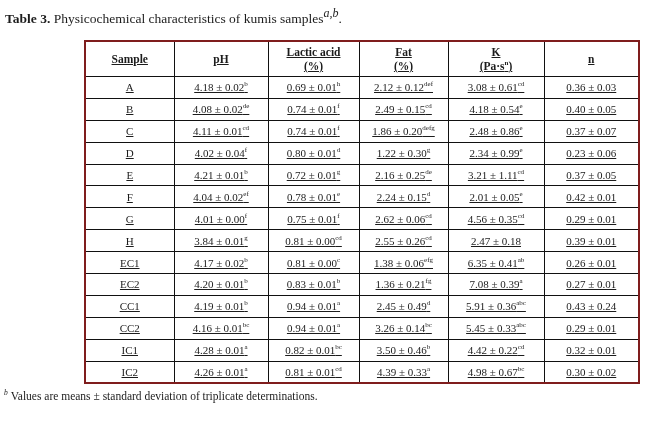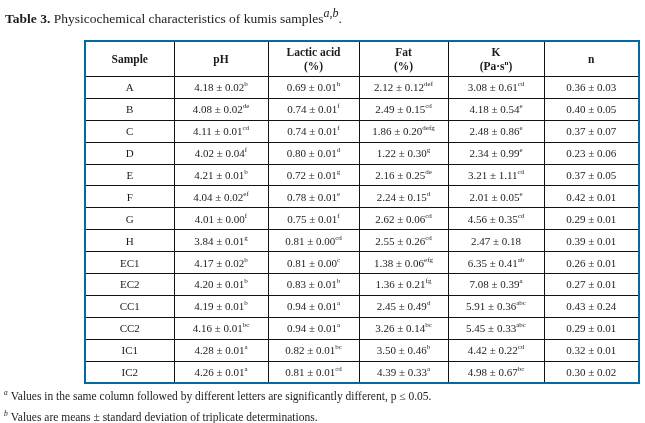--- a/index.html
+++ b/index.html
@@ -11,21 +11,22 @@
   .title{
     position:absolute;left:5px;top:6px;font-size:13.5px;white-space:nowrap;
   }
   .title b{font-weight:bold;}
   .title sup{font-size:12px;font-style:italic;}
   .tbl-wrap{
     position:absolute;left:84px;top:40px;
   }
   table{
     border-collapse:collapse;table-layout:fixed;
-    border:2px solid #0369a1;
+    border:2px solid #7f1d1d;
+    text-decoration:underline;
   }
   th,td{
     border:1px solid #111;text-align:center;vertical-align:middle;
     padding:0 2px;overflow:hidden;white-space:nowrap;
   }
   th{
     font-size:11.5px;font-weight:bold;height:34px;line-height:1.25;
   }
   td{
     font-size:11px;height:20.9px;
@@ -175,15 +176,14 @@
     <td><span>0.81 ± 0.01</span><sup>cd</sup></td>
     <td><span>4.39 ± 0.33</span><sup>a</sup></td>
     <td><span>4.98 ± 0.67</span><sup>bc</sup></td>
     <td><span>0.30 ± 0.02</span><sup></sup></td>
   </tr>
       </tbody>
   </table>
 </div>
 
 <div class="footnotes">
-  <div class="fn-line"><sup>a</sup><span>Values in the same column followed by different letters are significantly different, p ≤ 0.05.</span></div>
   <div class="fn-line"><sup>b</sup><span>Values are means ± standard deviation of triplicate determinations.</span></div>
 </div>
 
 </body></html>

